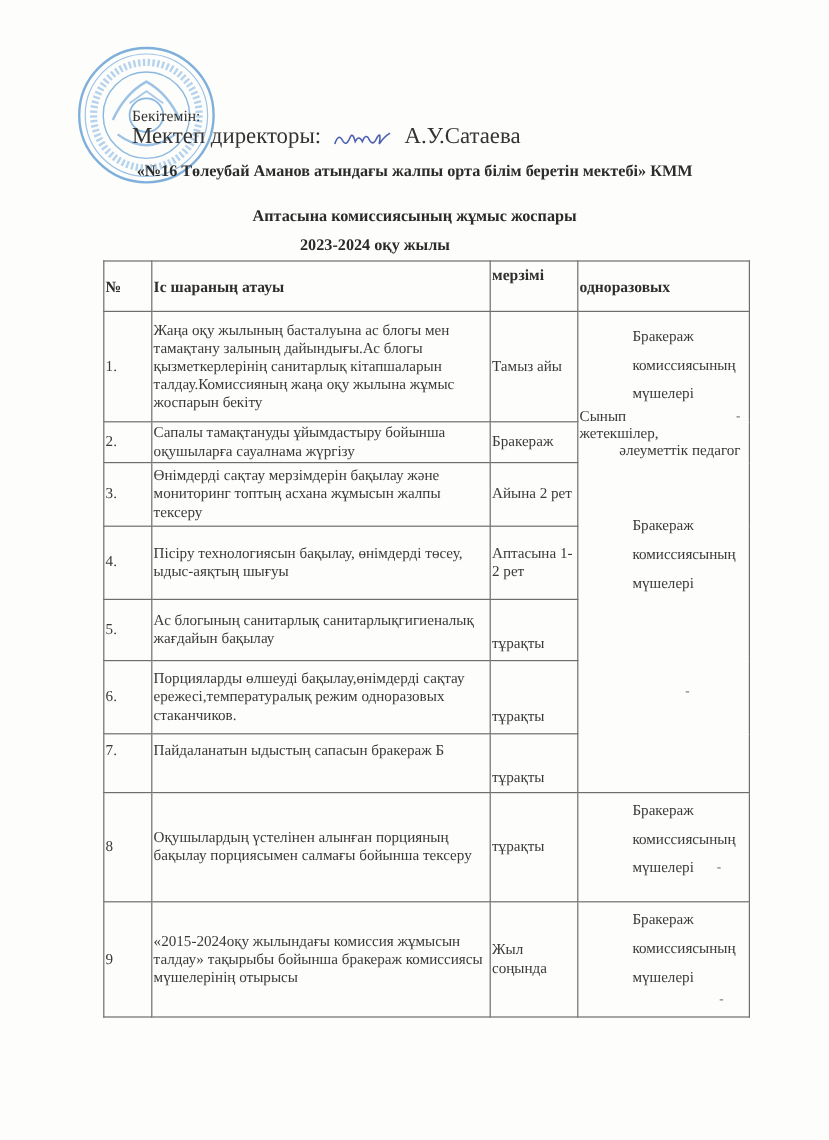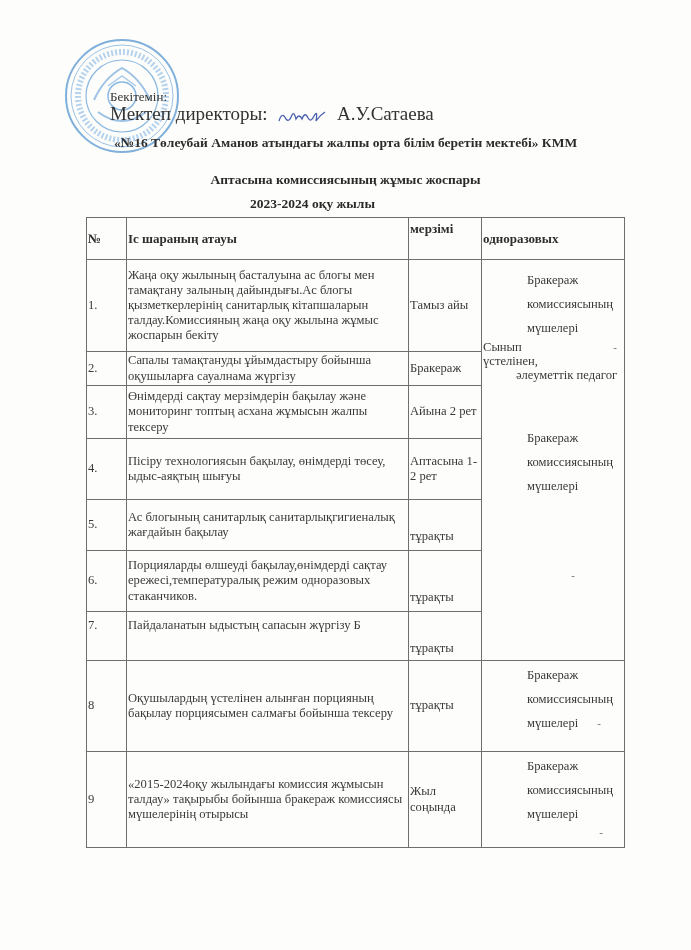--- a/index.html
+++ b/index.html
@@ -85,21 +85,21 @@
     <td>Жаңа оқу жылының басталуына ас блогы мен тамақтану залының дайындығы.Ас блогы қызметкерлерінің санитарлық кітапшаларын талдау.Комиссияның жаңа оқу жылына жұмыс жоспарын бекіту</td>
     <td>Тамыз айы</td>
     <td class="resp" rowspan="7">
       <div class="line">Бракераж</div>
       <div class="line">комиссиясының</div>
       <div class="line">мүшелері</div>
       <div style="line-height:14px; display:flex; justify-content:space-between; padding-right:6px;">
         <span>Сынып</span>
         <span class="dash">-</span>
       </div>
-      <div style="line-height:14px;">үстелінен,</div>
+      <div style="line-height:14px;">жетекшілер,</div>
       <div style="line-height:14px;padding-left:33px;">әлеуметтік педагог</div>
       <div style="height:44px;"></div>
       <div class="line">Бракераж</div>
       <div class="line">комиссиясының</div>
       <div class="line">мүшелері</div>
       <div style="height:70px;"></div>
       <div class="spacer-dash"><span class="dash" style="margin-left:40px;">-</span></div>
     </td>
   </tr>
 
@@ -128,21 +128,21 @@
   </tr>
 
   <tr class="r6">
     <td>6.</td>
     <td>Порцияларды өлшеуді бақылау,өнімдерді сақтау ережесі,температуралық режим одноразовых стаканчиков.</td>
     <td style="vertical-align:bottom; padding-bottom:6px;">тұрақты</td>
   </tr>
 
   <tr class="r7">
     <td style="vertical-align:top; padding-top:6px;">7.</td>
-    <td style="vertical-align:top; padding-top:6px;">Пайдаланатын ыдыстың сапасын жүргізу Б</td>
+    <td style="vertical-align:top; padding-top:6px;">Пайдаланатын ыдыстың сапасын бракераж Б</td>
     <td style="vertical-align:bottom; padding-bottom:4px;">тұрақты</td>
   </tr>
 
   <tr class="r8">
     <td>8</td>
     <td>Оқушылардың үстелінен алынған порцияның бақылау порциясымен салмағы бойынша тексеру</td>
     <td>тұрақты</td>
     <td class="resp" style="padding-top:2px !important;">
       <div class="line">Бракераж</div>
       <div class="line" style="display:flex; justify-content:space-between; padding-right:10px;">

